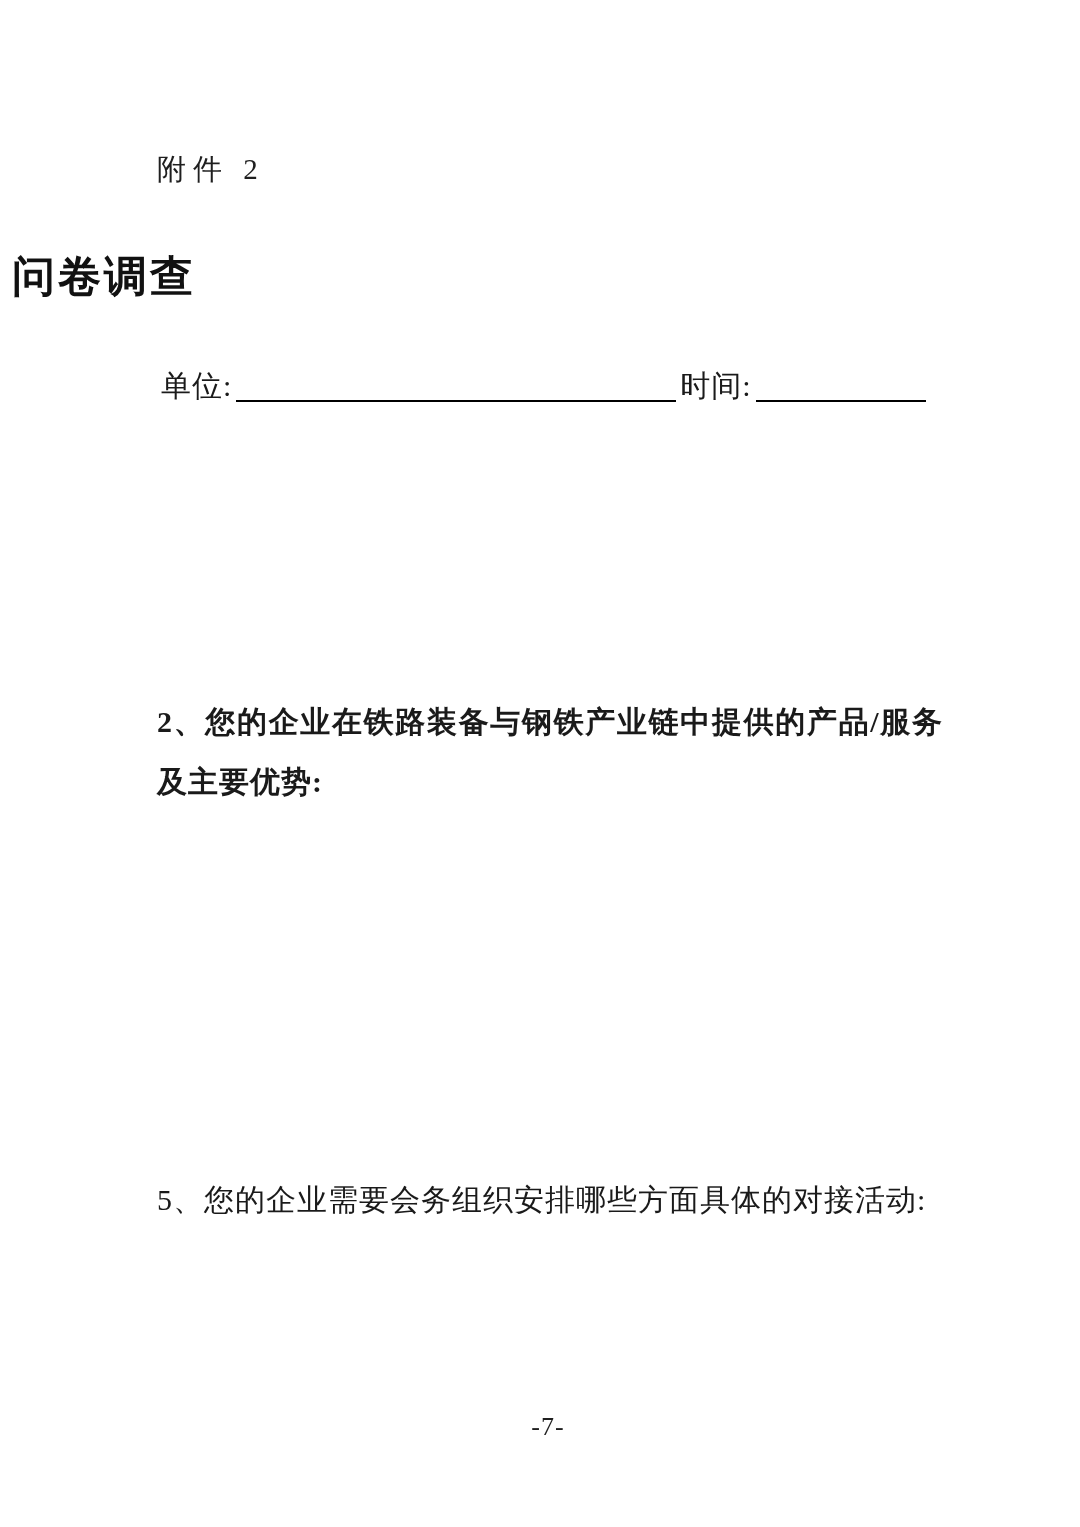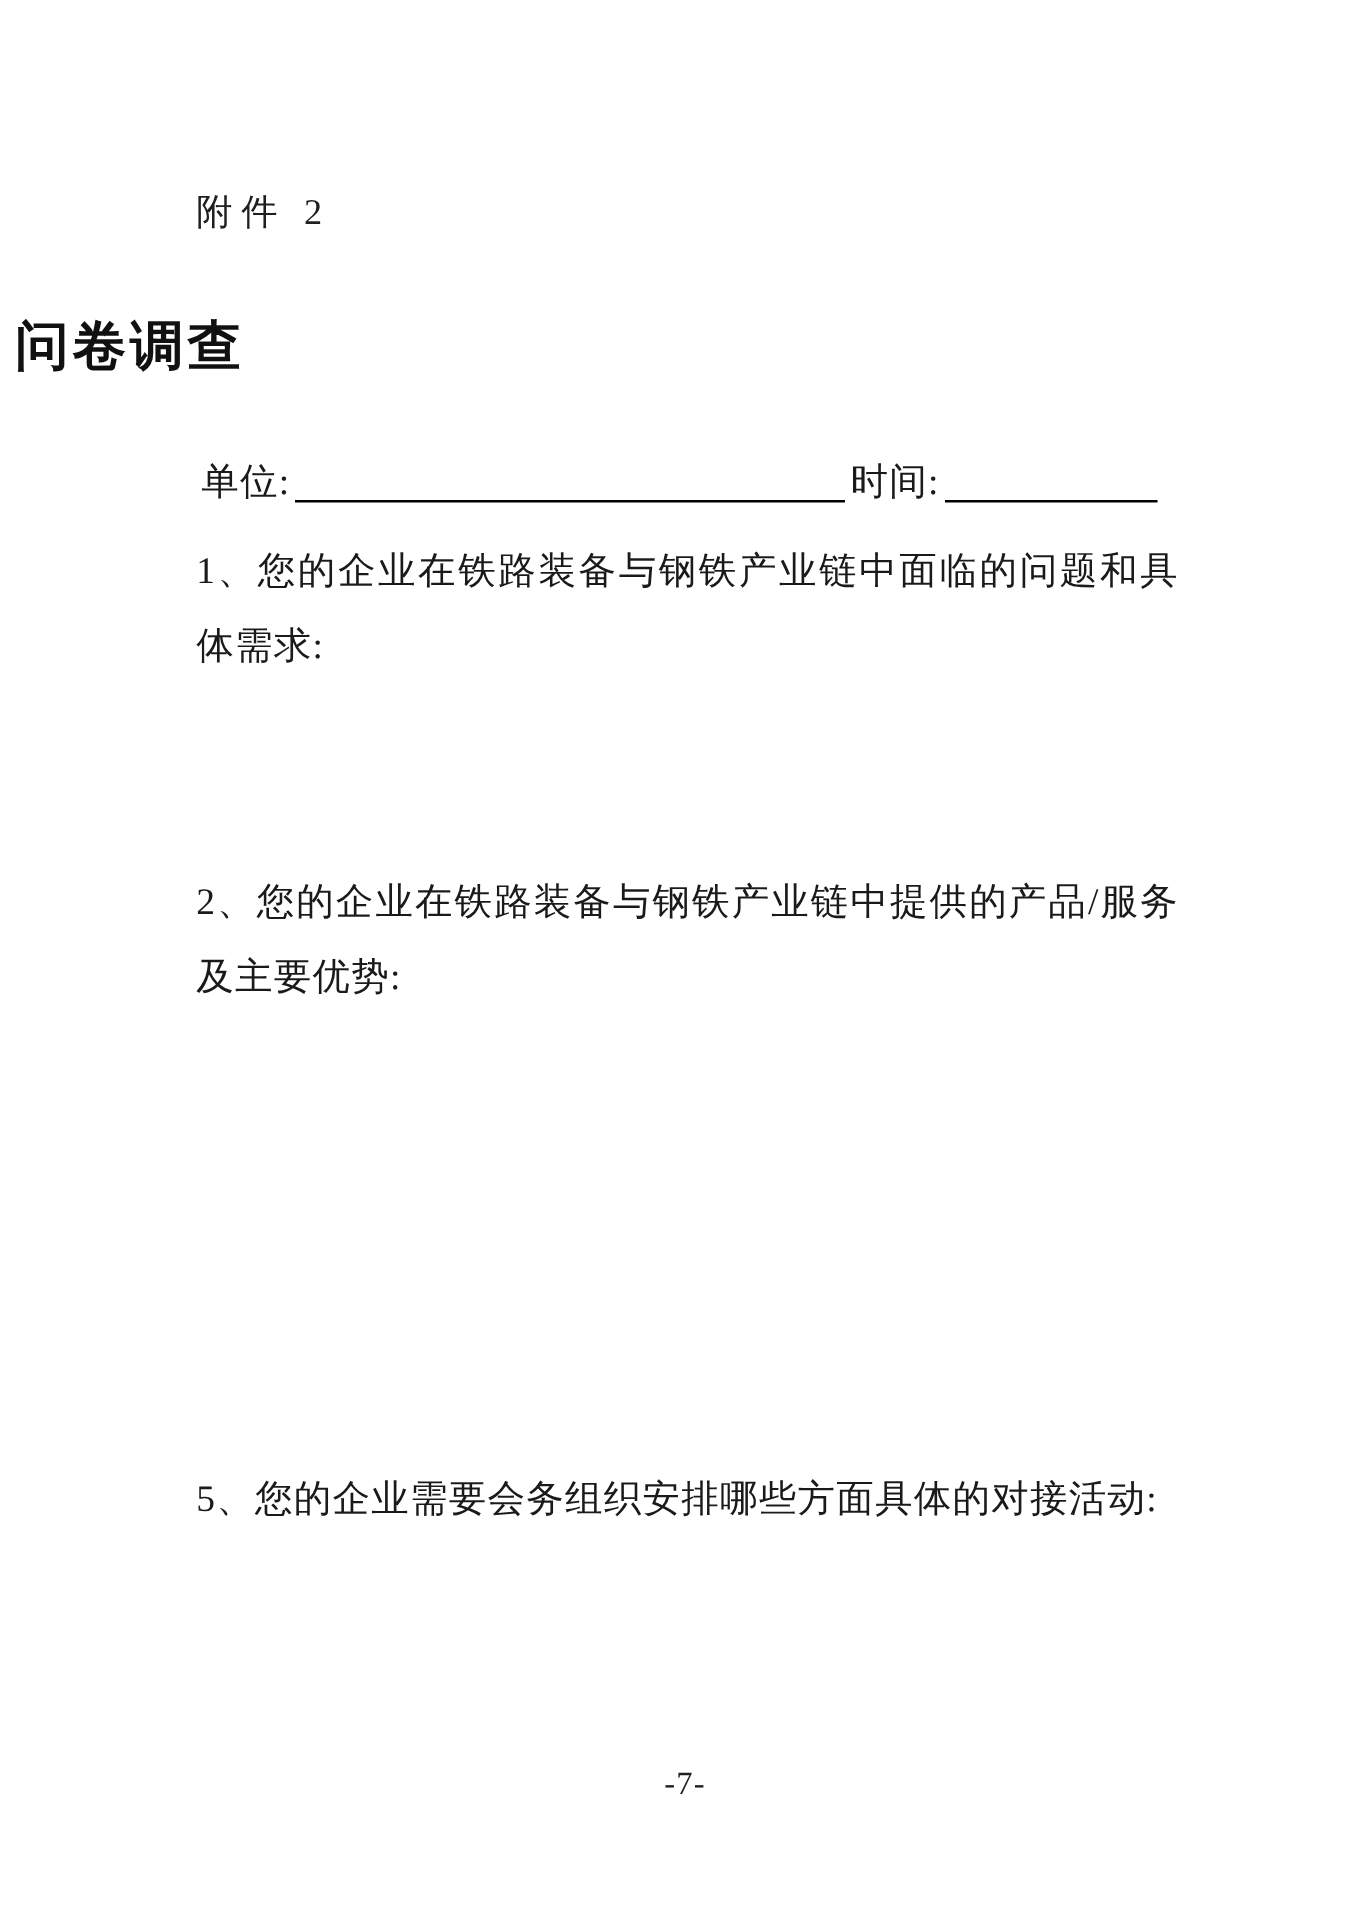--- a/index.html
+++ b/index.html
@@ -62,21 +62,21 @@
     position: absolute;
     left: 145px;
     width: 794px;
     font-size: 30px;
     line-height: 60px;
     letter-spacing: 1px;
     text-align: justify;
     color: #1a1a1a;
   }
   .q1 { top: 415px; }
-  .q2 { top: 680px; }
+  .q2 { top: 680px; font-weight: bold; }
   .q3 { top: 945px; }
   .q4 { top: 1158px; }
   .answer-space {
     position: absolute;
     left: 145px;
     width: 794px;
     background: transparent;
   }
   .as1 { top: 545px;  height: 125px; }
   .as2 { top: 810px;  height: 125px; }
@@ -102,21 +102,20 @@
 
   <h1 class="title">问卷调查</h1>
 
   <div class="form-line">
     <span class="label">单位:</span>
     <span class="blank blank-unit"></span>
     <span class="label">时间:</span>
     <span class="blank blank-time"></span>
   </div>
 
-  <div class="question q1">1、您的企业在铁路装备与钢铁产业链中面临的问题和具体需求:</div>
   <div class="answer-space as1"></div>
 
   <div class="question q2">2、您的企业在铁路装备与钢铁产业链中提供的产品/服务及主要优势:</div>
   <div class="answer-space as2"></div>
 
   <div class="answer-space as3"></div>
 
   <div class="question q4">5、您的企业需要会务组织安排哪些方面具体的对接活动:</div>
   <div class="answer-space as4"></div>
 

